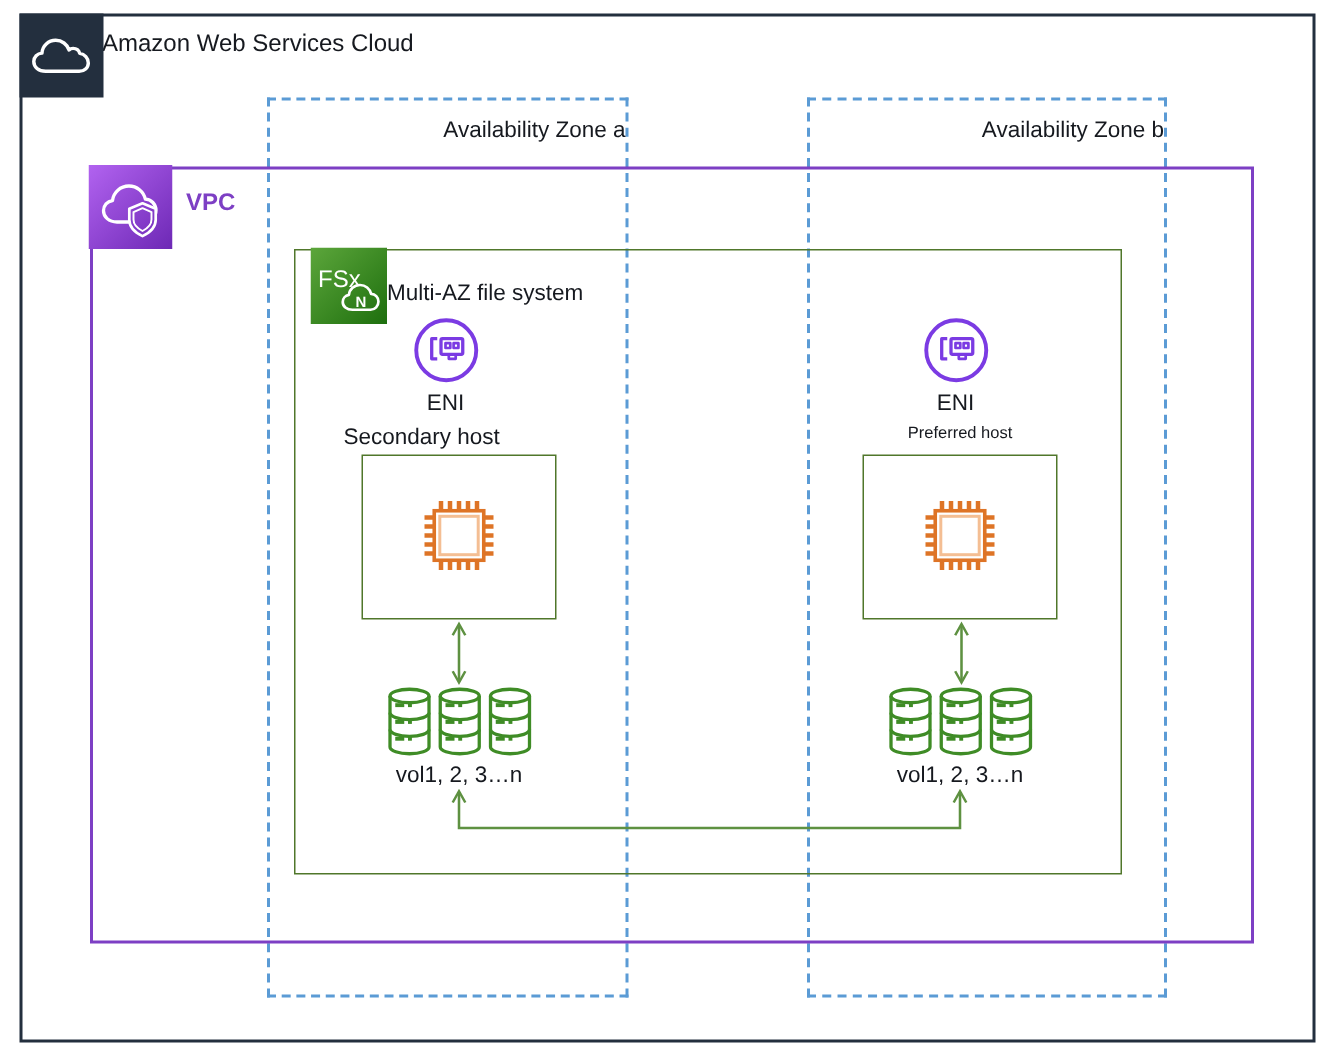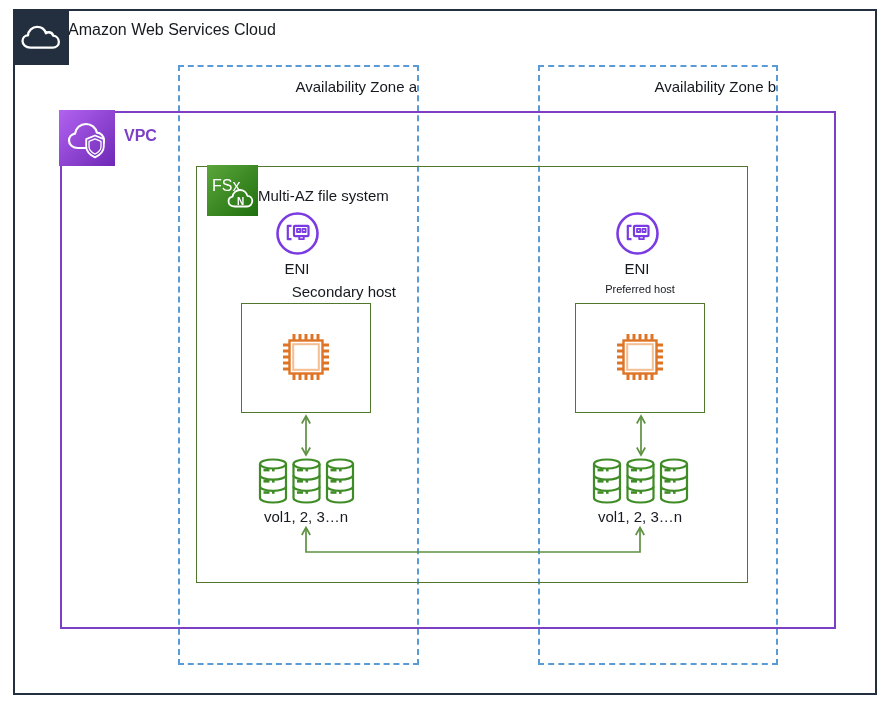--- a/index.html
+++ b/index.html
@@ -17,21 +17,21 @@
   .vpc-icon{left:59px;top:110px;width:56px;height:56px;z-index:3;line-height:0;}
   .vpc-label{left:124px;top:127px;font-size:16px;color:#7d3fc4;font-weight:bold;}
   .fs{left:196px;top:166px;width:552px;height:417px;border:1.5px solid #50772b;}
   .fsx-icon{left:207px;top:165px;width:75px;height:51px;z-index:3;line-height:0;}
   .fs-label{left:258px;top:171px;font-size:15px;white-space:nowrap;margin-top:16px;}
   .icon-abs{line-height:0;}
   .eni-icon-l{left:275px;top:211px;}
   .eni-icon-r{left:615px;top:211px;}
   .eni-label-l{left:272px;top:260px;width:50px;text-align:center;font-size:15px;}
   .eni-label-r{left:612px;top:260px;width:50px;text-align:center;font-size:15px;}
-  .host-label-l{left:246px;top:283px;width:150px;text-align:right;font-size:15px;}
+  .host-label-l{left:229px;top:283px;width:150px;text-align:left;font-size:15px;}
   .host-label-r{left:565px;top:283px;width:150px;text-align:center;font-size:11px;}
   .host-box-l{left:241px;top:303px;width:130px;height:110px;border:1px solid #50772b;}
   .host-box-r{left:575px;top:303px;width:130px;height:110px;border:1px solid #50772b;}
   .chip-l{left:280px;top:331px;}
   .chip-r{left:614px;top:331px;}
   .varrow-l{left:299px;top:414px;}
   .varrow-r{left:634px;top:414px;}
   .cyl-l{left:258px;top:457px;}
   .cyl-r{left:592px;top:457px;}
   .vol-label-l{left:231px;top:508px;width:150px;text-align:center;font-size:15px;}

